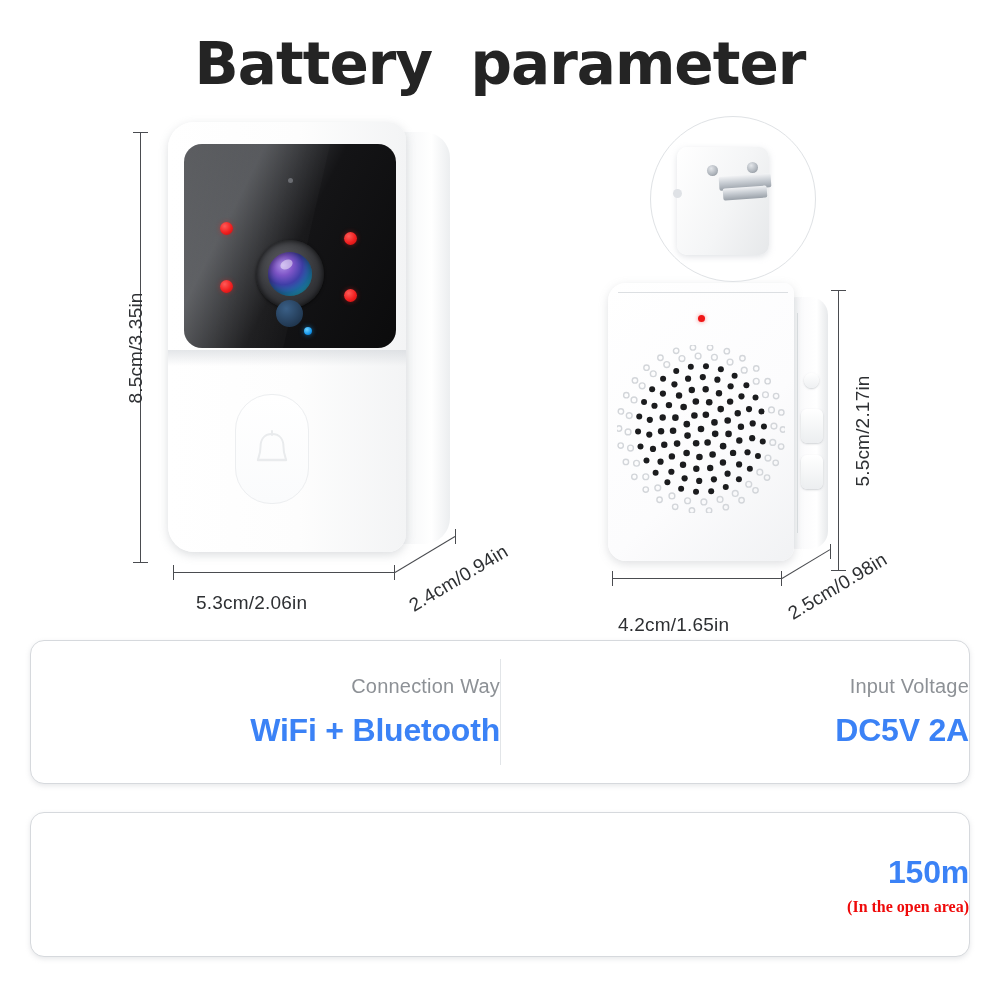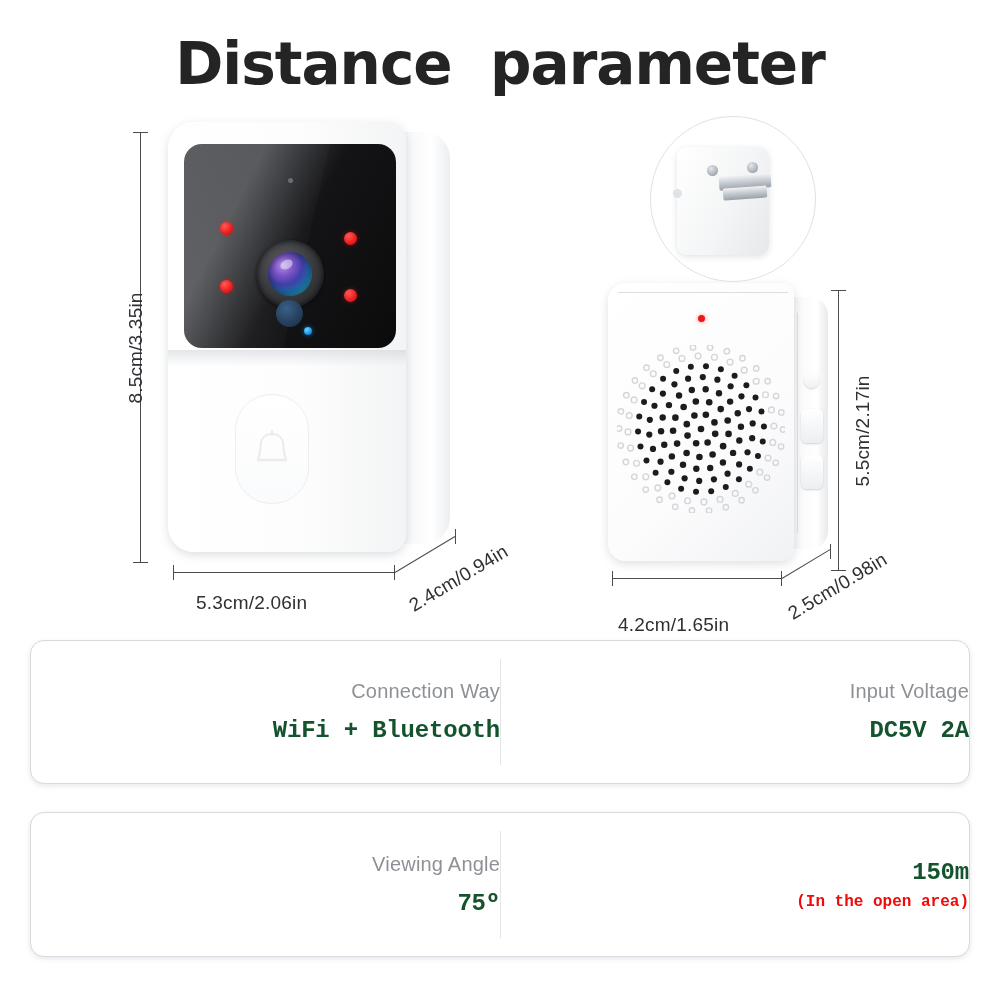--- a/index.html
+++ b/index.html
@@ -352,38 +352,38 @@
     width: 1.2px;
     background: #e2e5e8;
   }
   .spec-label {
     font-size: 20px;
     color: #8d9196;
     letter-spacing: 0.2px;
     margin-bottom: 14px;
   }
   .spec-value {
-    font-family: Liberation Mono, monospace;
-    font-size: 24px;
+    font-family: Liberation Sans, sans-serif;
+    font-size: 32px;
     font-weight: bold;
-    color: #14532d;
+    color: #3b82f6;
     letter-spacing: -0.2px;
   }
   .spec-note {
-    font-family: Liberation Mono, monospace;
+    font-family: Liberation Serif, serif;
     font-size: 16px;
     font-weight: bold;
     color: #ef0a0a;
     margin-top: 7px;
   }
 </style>
 </head>
 <body>
 
-<div id="page-title">Distance  parameter</div>
+<div id="page-title">Battery  parameter</div>
 
 <div id="product-stage">
 
   <div id="doorbell-unit">
     <div class="db-side"></div>
     <div class="db-front">
 
       <div class="db-panel">
         <div class="db-panel-gloss"></div>
         <div class="db-mic"></div>
@@ -624,21 +624,16 @@
   </div>
   <div class="spec-col">
     <div class="spec-label">Input Voltage</div>
     <div class="spec-value">DC5V 2A</div>
 
   </div>
 </div>
 
 <div class="spec-card" id="spec-card-2">
   <div class="spec-col">
-    <div class="spec-label">Viewing Angle</div>
-    <div class="spec-value">75º</div>
-
-  </div>
-  <div class="spec-col">
     <div class="spec-value">150m</div>
     <div class="spec-note">(In the open area)</div>
   </div>
 </div>
 
 </body></html>

